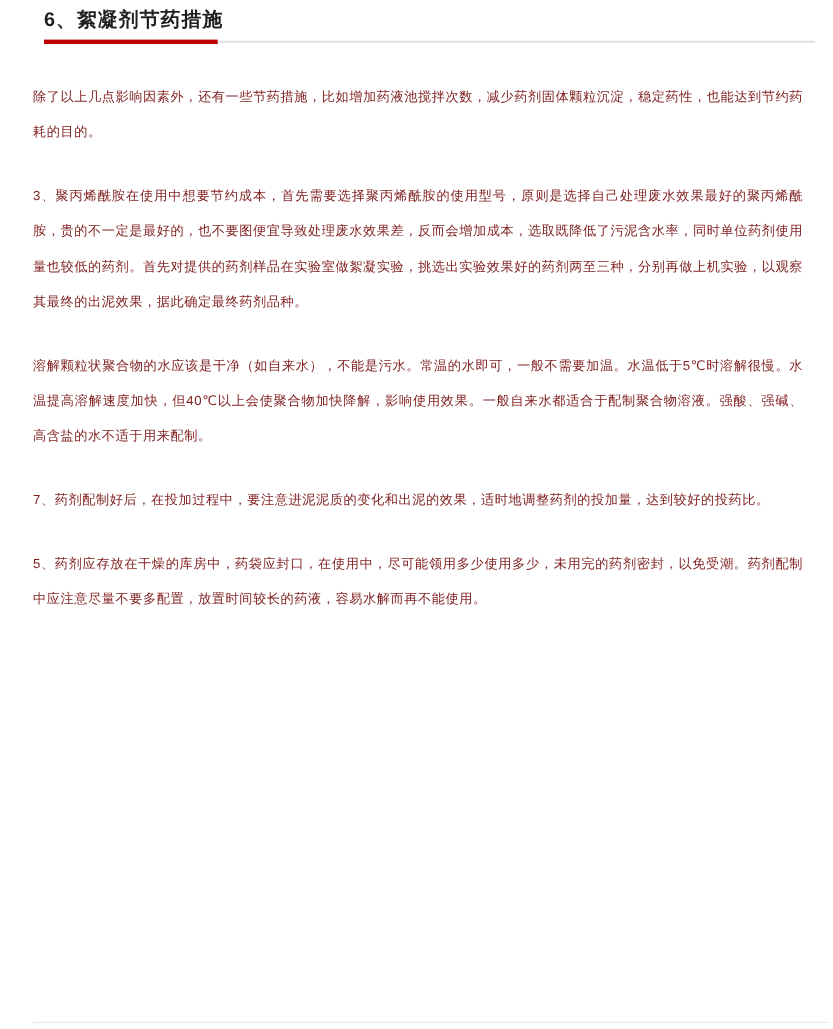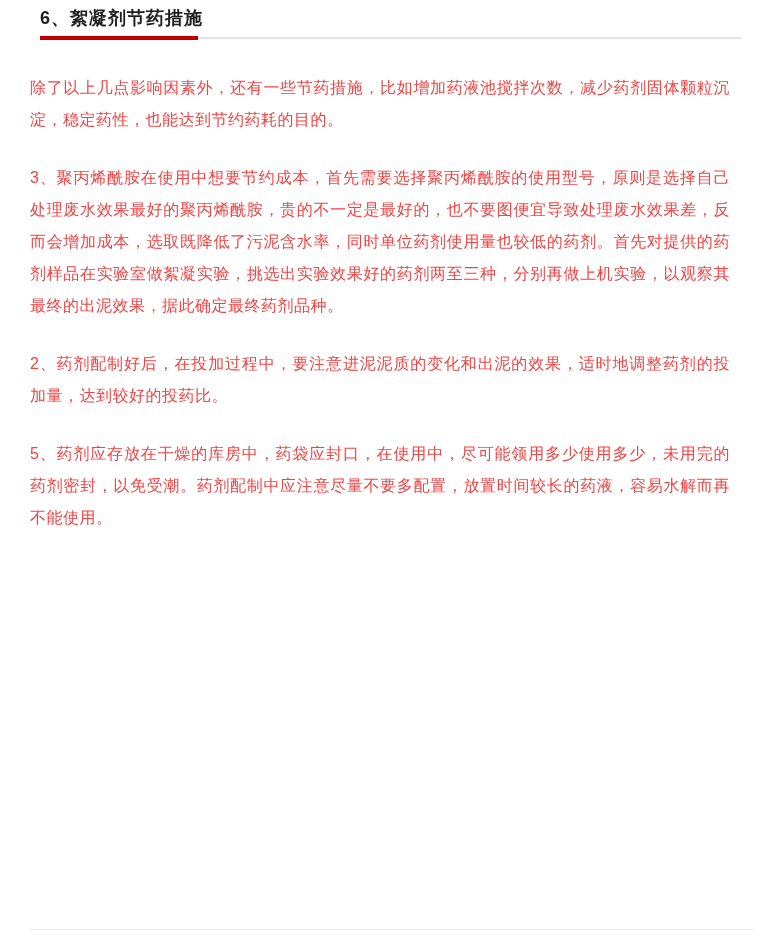--- a/index.html
+++ b/index.html
@@ -52,23 +52,23 @@
     top: 1px;
     height: 2px;
     background: #e3e3e3;
   }
   .article-body {
     margin-top: 32px;
     padding: 0 27px 0 30px;
   }
   .article-body p {
     margin: 0 0 26px 0;
-    font-size: 16px;
+    font-size: 12px;
     line-height: 32px;
-    color: #ef4444;
+    color: #7f1d1d;
     text-align: justify;
     text-justify: inter-character;
     letter-spacing: 0.5px;
     word-break: break-all;
   }
   .article-body p:last-child {
     margin-bottom: 16px;
   }
   .bottom-divider {
     position: absolute;
@@ -88,19 +88,20 @@
     <h1 class="doc-title">6、絮凝剂节药措施</h1>
     <div class="title-rule">
       <div class="rule-accent"></div>
       <div class="rule-rest"></div>
     </div>
   </div>
 
   <div class="article-body">
     <p>除了以上几点影响因素外，还有一些节药措施，比如增加药液池搅拌次数，减少药剂固体颗粒沉淀，稳定药性，也能达到节约药耗的目的。</p>
     <p>3、聚丙烯酰胺在使用中想要节约成本，首先需要选择聚丙烯酰胺的使用型号，原则是选择自己处理废水效果最好的聚丙烯酰胺，贵的不一定是最好的，也不要图便宜导致处理废水效果差，反而会增加成本，选取既降低了污泥含水率，同时单位药剂使用量也较低的药剂。首先对提供的药剂样品在实验室做絮凝实验，挑选出实验效果好的药剂两至三种，分别再做上机实验，以观察其最终的出泥效果，据此确定最终药剂品种。</p>
-    <p>2、药剂配制好后，在投加过程中，要注意进泥泥质的变化和出泥的效果，适时地调整药剂的投加量，达到较好的投药比。</p>
+    <p>溶解颗粒状聚合物的水应该是干净（如自来水），不能是污水。常温的水即可，一般不需要加温。水温低于5℃时溶解很慢。水温提高溶解速度加快，但40℃以上会使聚合物加快降解，影响使用效果。一般自来水都适合于配制聚合物溶液。强酸、强碱、高含盐的水不适于用来配制。</p>
+    <p>7、药剂配制好后，在投加过程中，要注意进泥泥质的变化和出泥的效果，适时地调整药剂的投加量，达到较好的投药比。</p>
     <p>5、药剂应存放在干燥的库房中，药袋应封口，在使用中，尽可能领用多少使用多少，未用完的药剂密封，以免受潮。药剂配制中应注意尽量不要多配置，放置时间较长的药液，容易水解而再不能使用。</p>
   </div>
 
   <div class="bottom-divider"></div>
 
 </div>
 
 </body></html>

